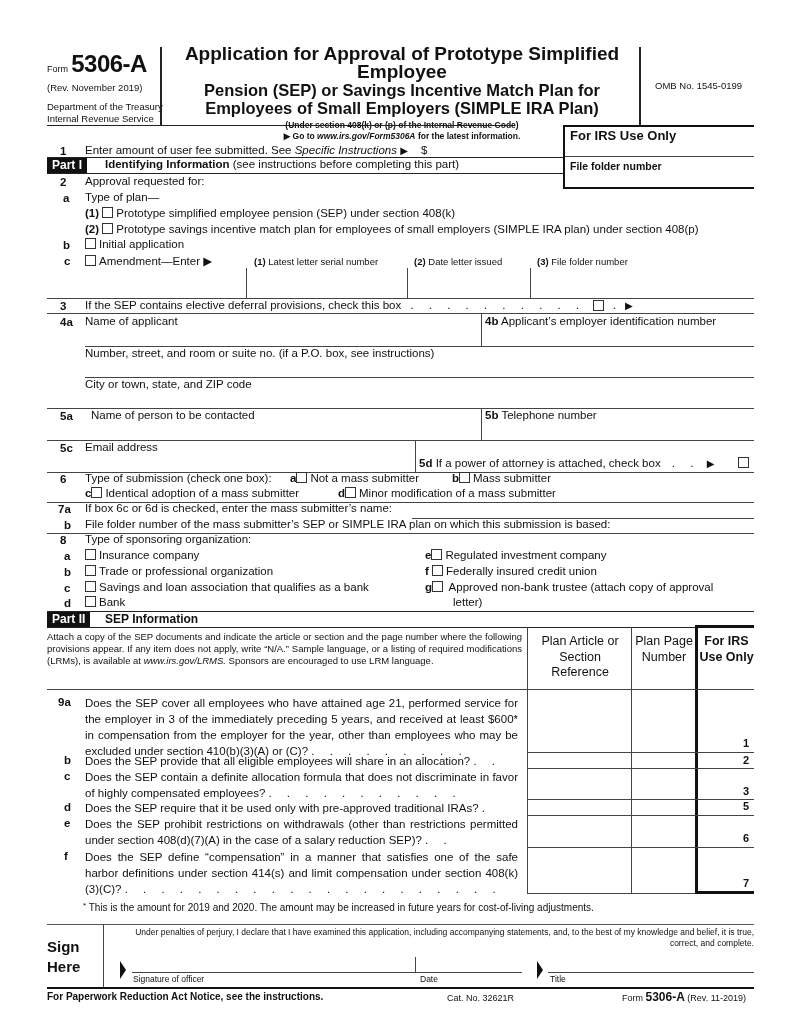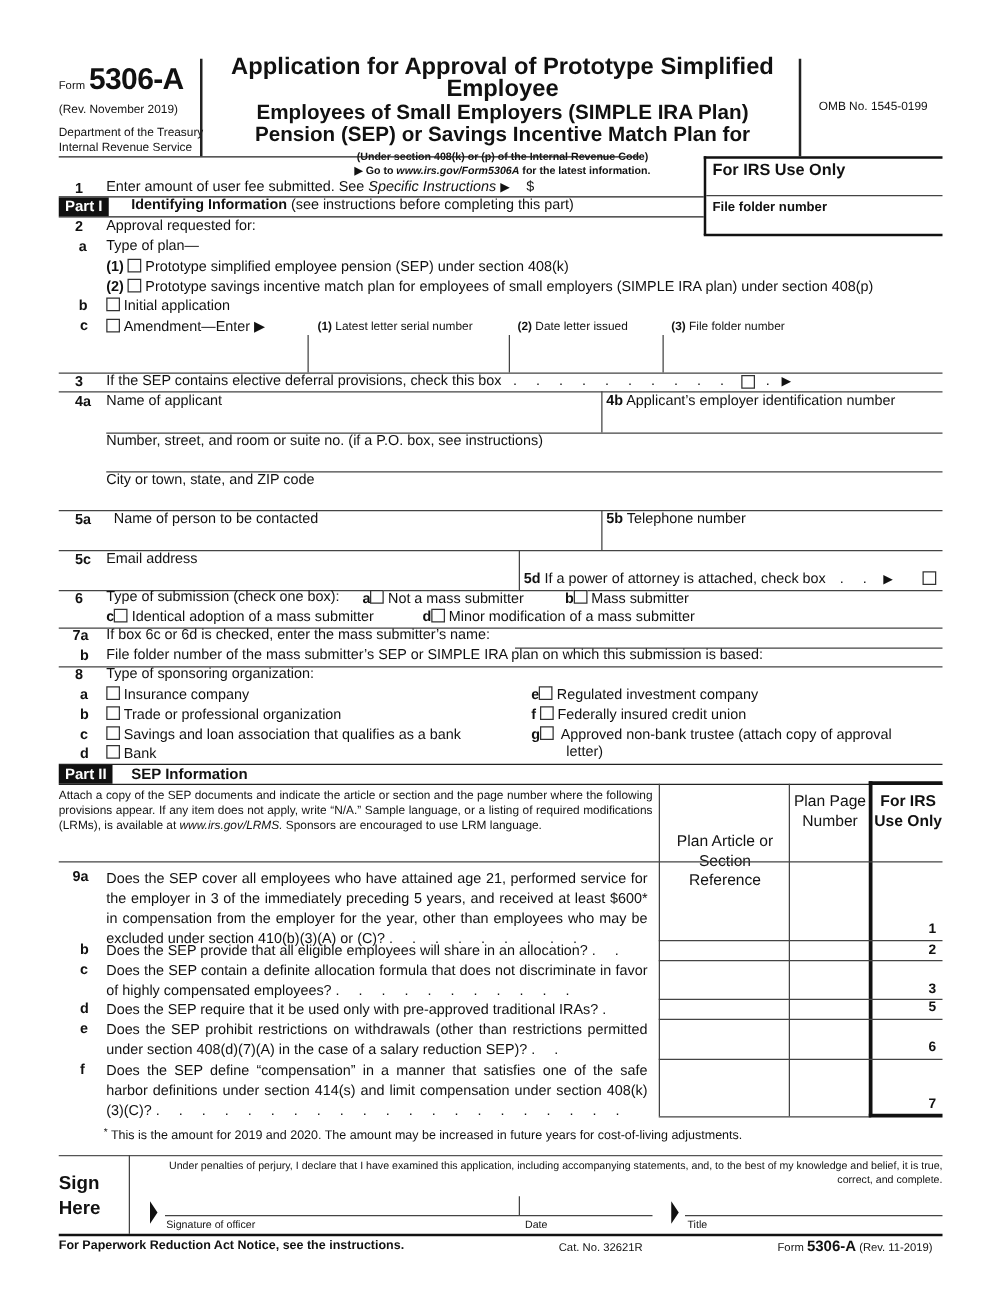--- a/index.html
+++ b/index.html
@@ -33,22 +33,22 @@
   </div>
   <div class="abs small" style="left:47px;top:82px;font-size:9.5px;">(Rev. November 2019)</div>
   <div class="abs small" style="left:47px;top:101px;font-size:9.5px;line-height:12px;">
     <div>Department of the Treasury</div>
     <div>Internal Revenue Service</div>
   </div>
   <div class="vline" style="left:160px;top:47px;height:78px;border-left:2px solid #222;"></div>
 
   <div class="abs" style="left:162px;top:45px;width:480px;text-align:center;">
     <div class="b" style="font-size:19px;line-height:18px;">Application for Approval of Prototype Simplified Employee</div>
+    <div class="b" style="font-size:16.5px;line-height:18px;">Pension (SEP) or Savings Incentive Match Plan for</div>
     <div class="b" style="font-size:16.5px;line-height:18px;">Employees of Small Employers (SIMPLE IRA Plan)</div>
-    <div class="b" style="font-size:16.5px;line-height:18px;">Pension (SEP) or Savings Incentive Match Plan for</div>
     <div class="b" style="font-size:8.5px;margin-top:3px;">(Under section 408(k) or (p) of the Internal Revenue Code)</div>
     <div class="b" style="font-size:8.5px;margin-top:1px;">
       <span>▶ Go to </span><span class="i">www.irs.gov/Form5306A</span><span> for the latest information.</span>
     </div>
   </div>
   <div class="vline" style="left:639px;top:47px;height:78px;border-left:2px solid #222;"></div>
   <div class="abs small" style="left:655px;top:80px;font-size:9.5px;">OMB No. 1545-0199</div>
 </div>
 <div class="hline" style="left:47px;top:125px;width:465px;border-top:1px solid #222;"></div>
 
@@ -235,21 +235,21 @@
   <div class="partlabel" style="left:47px;top:612px;">Part II</div>
   <div class="txt b" style="left:105px;top:612px;font-size:12px;">SEP Information</div>
 </div>
 <div class="hline" style="left:47px;top:627px;width:707px;border-top:1px solid #222;"></div>
 
 <div>
   <div class="abs" style="left:47px;top:631px;width:475px;font-size:9.5px;line-height:12.2px;text-align:justify;">
     <span>Attach a copy of the SEP documents and indicate the article or section and the page number where the following provisions appear. If any item does not apply, write “N/A.” Sample language, or a listing of required modifications (LRMs), is available at </span><span class="i">www.irs.gov/LRMS.</span><span> Sponsors are encouraged to use LRM language.</span>
   </div>
   <div class="vline" style="left:527px;top:627px;height:266px;"></div>
-  <div class="colhead" style="left:530px;top:634px;width:100px;margin-top:32px;">Plan Article or Section Reference</div>
+  <div class="colhead" style="left:530px;top:634px;width:100px;">Plan Article or Section Reference</div>
   <div class="vline" style="left:631px;top:627px;height:266px;"></div>
   <div class="colhead" style="left:632px;top:634px;width:64px;">Plan Page Number</div>
   <div class="vthick" style="left:695px;top:625px;height:268px;"></div>
   <div class="hthick" style="left:695px;top:625px;width:59px;border-top-width:3px;"></div>
   <div class="colhead b" style="left:699px;top:634px;width:55px;">For IRS Use Only</div>
   <div class="hline" style="left:47px;top:689px;width:707px;"></div>
 
   <div>
     <div class="num" style="left:58px;top:696px;">9a</div>
     <div class="q9" style="left:85px;top:695px;width:433px;"><span>Does the SEP cover all employees who have attained age 21, performed service for the employer in 3 of the immediately preceding 5 years, and received at least $600* in compensation from the employer for the year, other than employees who may be excluded under section 410(b)(3)(A) or (C)?</span> <span class="dots">. . . . . . . . .</span></div>

